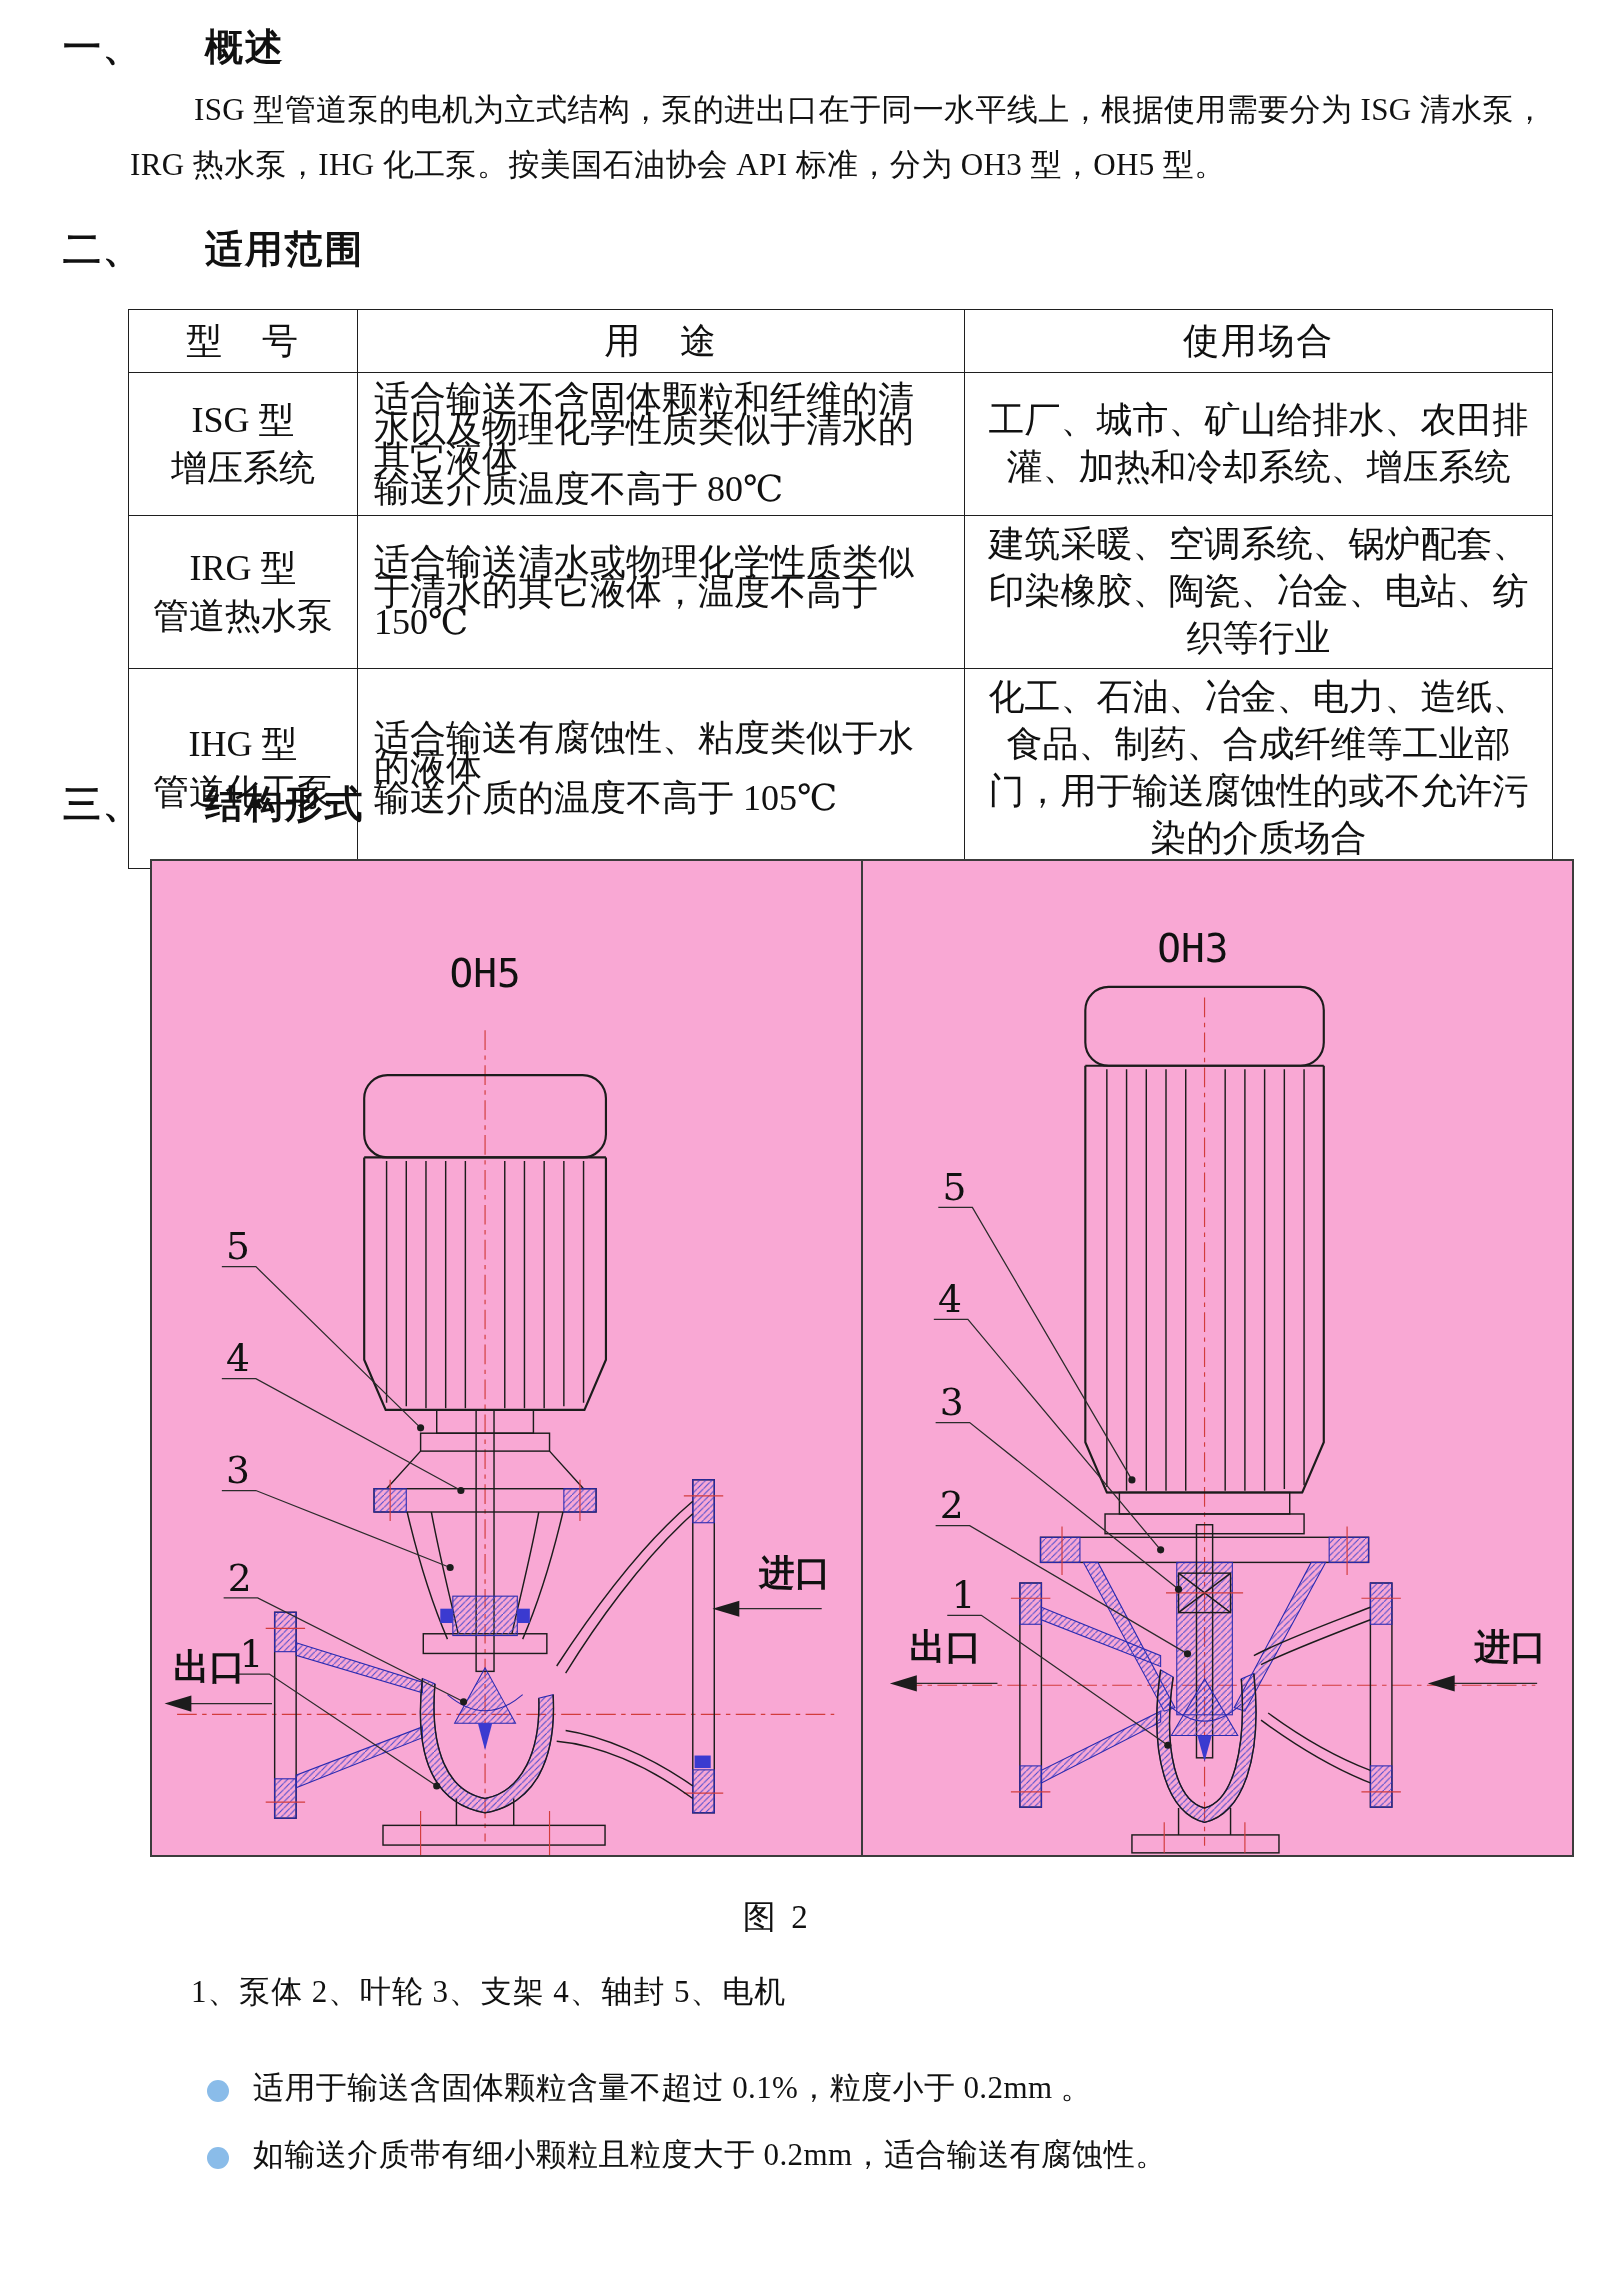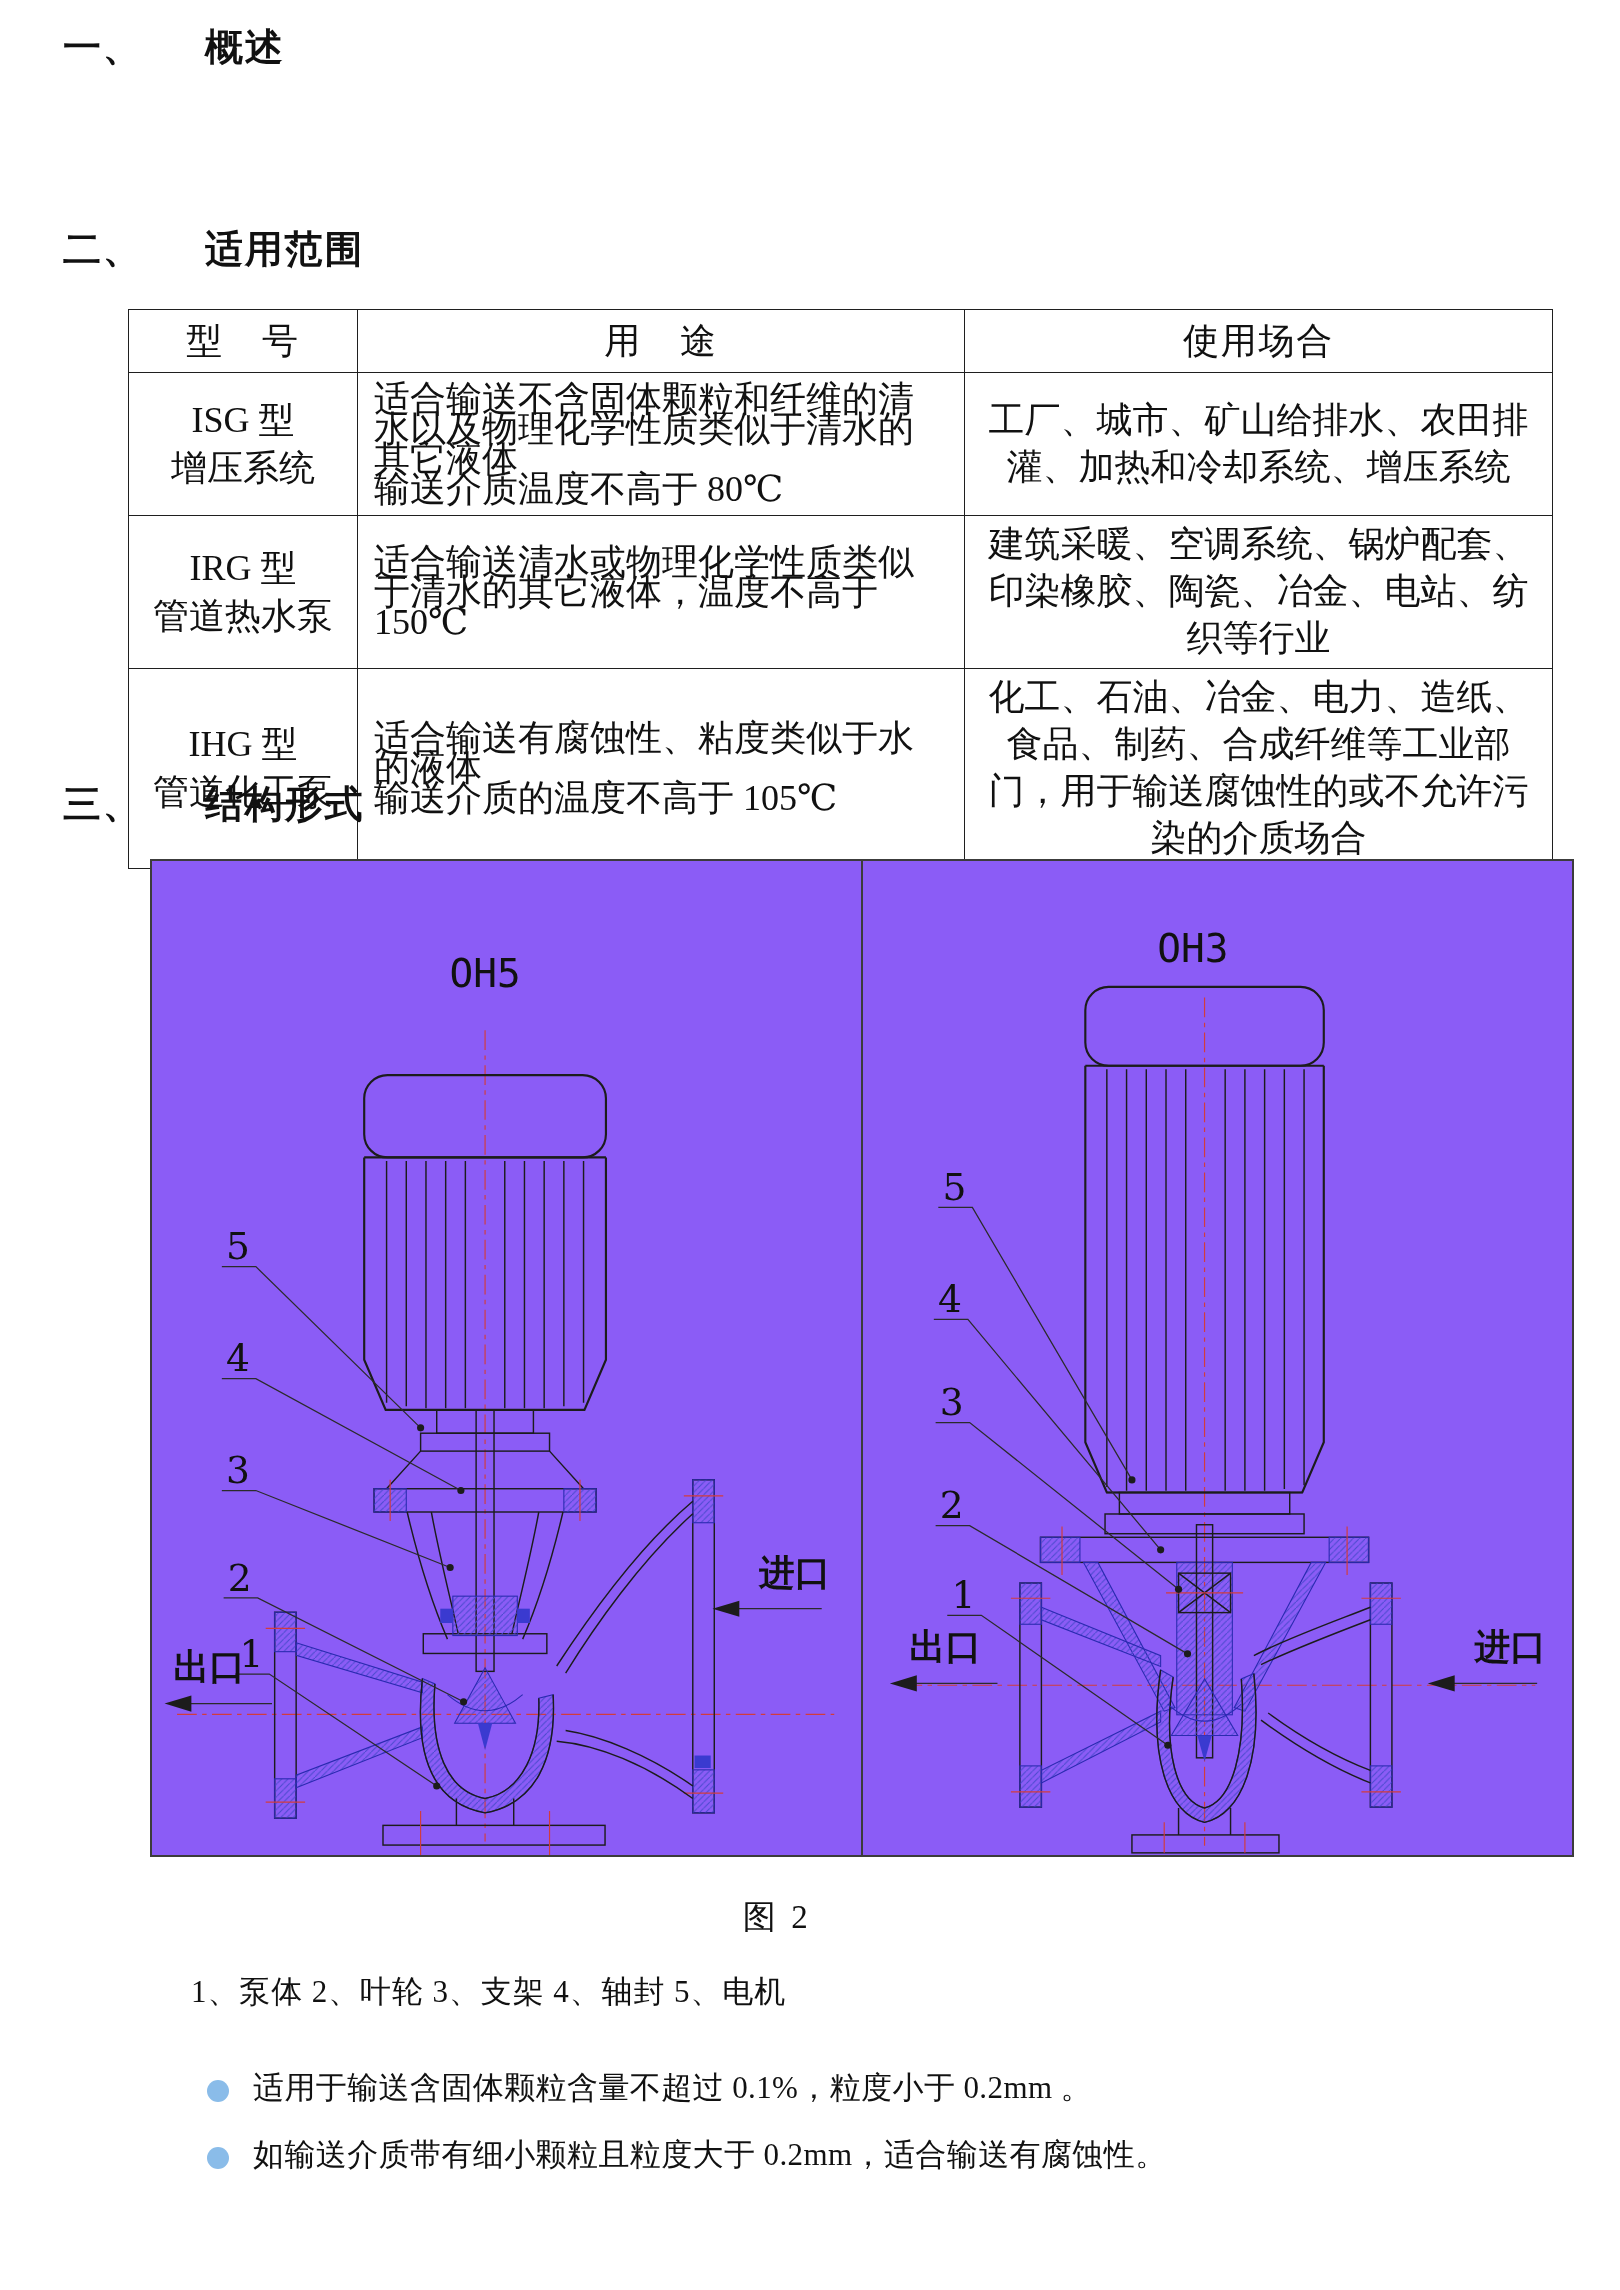--- a/index.html
+++ b/index.html
@@ -15,21 +15,21 @@
   table.apply th,table.apply td{border:1.8px solid #1f1f1f;vertical-align:middle;font-weight:400;overflow:hidden;}
   tr.hdr{height:63px;}
   tr.r1{height:143px;}
   tr.r2{height:107px;}
   tr.r3{height:143px;}
   .c-head{text-align:center;letter-spacing:1.8px;}
   .c-model{text-align:center;line-height:48px;}
   .c-usage{padding:5.4px 16px;line-height:30px;text-align:left;}
   .c-occ{text-align:center;padding:5.4px 19.7px;line-height:47px;margin-top:32px;}
   
-  .fig-box{position:absolute;left:150px;top:859px;width:1424px;height:998px;border:2.7px solid #3c3c3c;display:flex;background:#8b5cf6;box-sizing:border-box;}
+  .fig-box{position:absolute;left:150px;top:859px;width:1424px;height:998px;border:2.7px solid #3c3c3c;display:flex;background:#f9a8d4;box-sizing:border-box;}
   .panel{position:relative;flex:1;height:100%;}
   .divider{width:1.8px;background:#3c3c3c;height:100%;}
   .panel svg{display:block;width:100%;height:100%;}
   .caption{position:absolute;left:150px;top:1895px;width:1254px;text-align:center;font-size:33px;letter-spacing:3.6px;}
   .legend{position:absolute;left:191px;top:1971px;font-size:31px;letter-spacing:0.9px;white-space:nowrap;}
   .bullet{position:absolute;left:207px;width:22.4px;height:22.4px;border-radius:50%;background:#8abce9;}
   .note{position:absolute;left:253px;font-size:31px;white-space:nowrap;letter-spacing:0.4px;}
   
   svg .ln{fill:none;stroke:#1c1c1c;stroke-width:1.6;}
   svg .ln2{fill:none;stroke:#1c1c1c;stroke-width:2.4;}
@@ -45,20 +45,21 @@
 </head>
 <body>
 
 <div class="page">
 
   <div class="sec-h" style="left:63px;top:21.5px;">
     <span class="num">一、</span>
     <span>概述</span>
   </div>
 
+  <p class="intro">ISG 型管道泵的电机为立式结构，泵的进出口在于同一水平线上，根据使用需要分为 ISG 清水泵，IRG 热水泵，IHG 化工泵。按美国石油协会 API 标准，分为 OH3 型，OH5 型。</p>
 
   <div class="sec-h" style="left:63px;top:224px;">
     <span class="num">二、</span>
     <span>适用范围</span>
   </div>
 
   <table class="apply">
     <colgroup>
         <col style="width:229px">
         <col style="width:607px">

